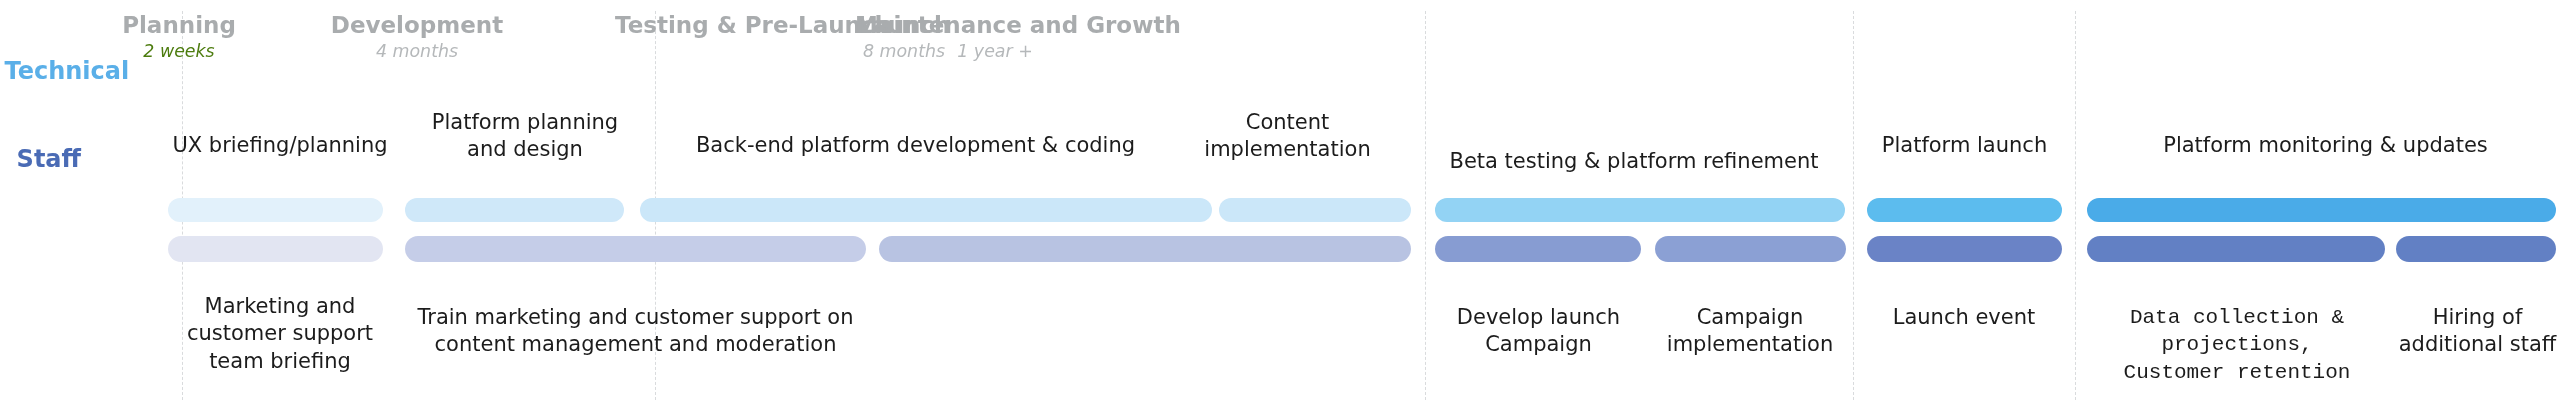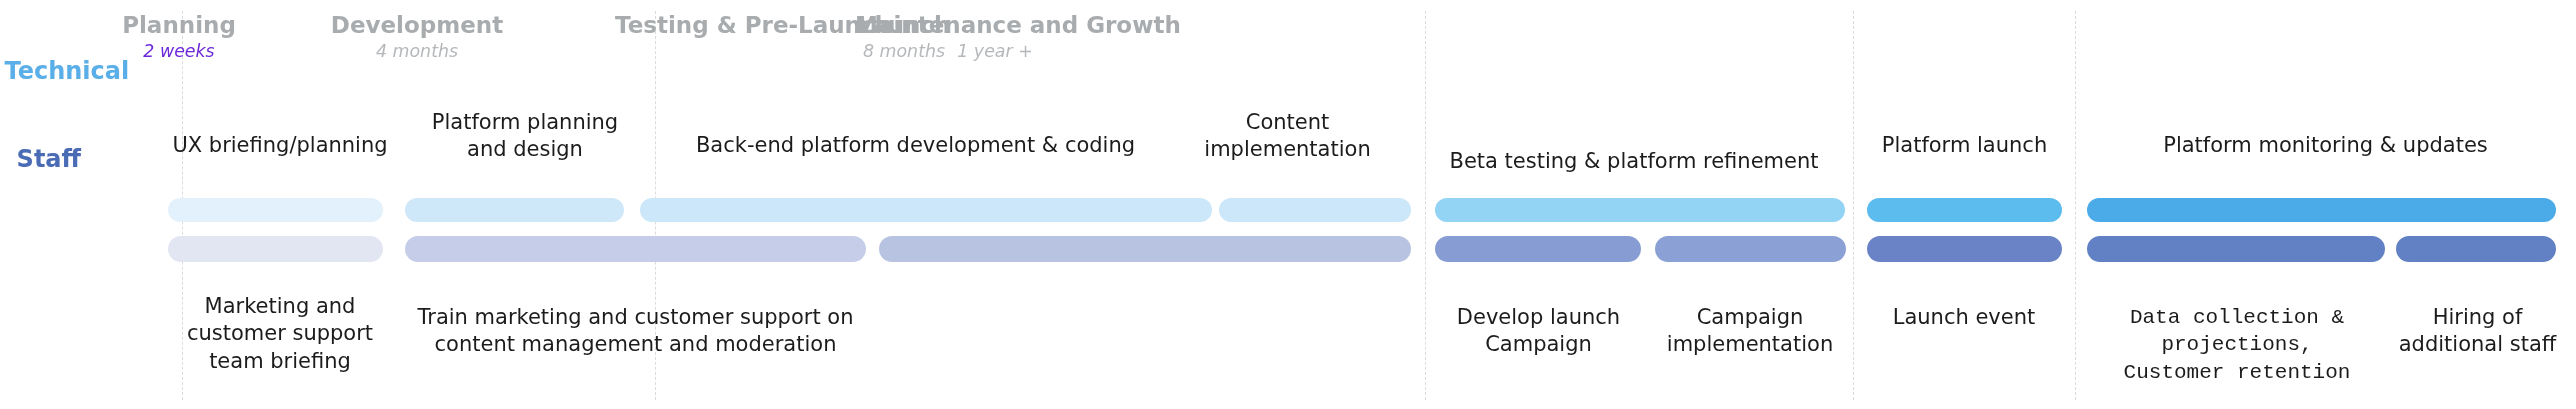--- a/index.html
+++ b/index.html
@@ -53,21 +53,21 @@
 <div id="canvas">
 
   <div class="divider" style="left: 182px; border-left-color: rgb(217, 219, 221);"></div>
   <div class="divider" style="left: 655px; border-left-color: rgb(217, 219, 221);"></div>
   <div class="divider" style="left: 1425px; border-left-color: rgb(217, 219, 221);"></div>
   <div class="divider" style="left: 1853px; border-left-color: rgb(217, 219, 221);"></div>
   <div class="divider" style="left: 2075px; border-left-color: rgb(217, 219, 221);"></div>
 
   <div class="phase-head" style="left:39px;top:12px;width:280px;">
     <div class="phase-title" style="color: rgb(169, 172, 174);">Planning</div>
-    <div class="phase-dur" style="color: #6d28d9;">2 weeks</div>
+    <div class="phase-dur" style="color: #4d7c0f;">2 weeks</div>
   </div>
 
   <div class="phase-head" style="left:277px;top:12px;width:280px;">
     <div class="phase-title" style="color: rgb(169, 172, 174);">Development</div>
     <div class="phase-dur" style="color: rgb(181, 184, 186);">4 months</div>
   </div>
 
   <div class="phase-head" style="left:613px;top:12px;width:280px;">
     <div class="phase-title" style="color: rgb(169, 172, 174);">Testing &amp; Pre-Launch</div>
   </div>

